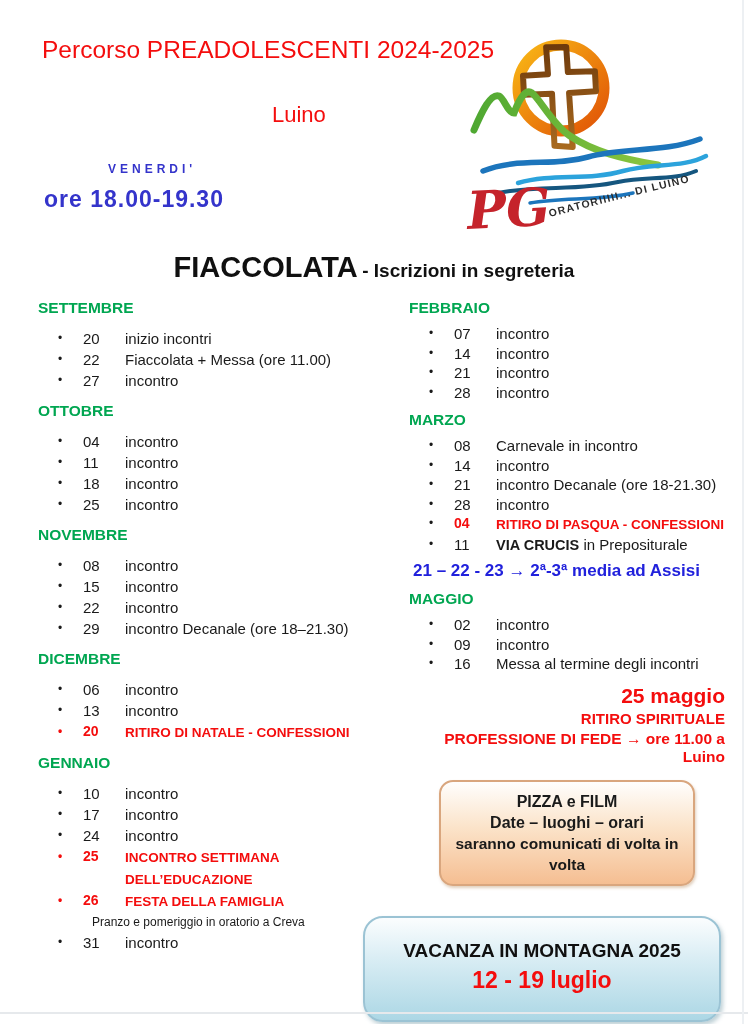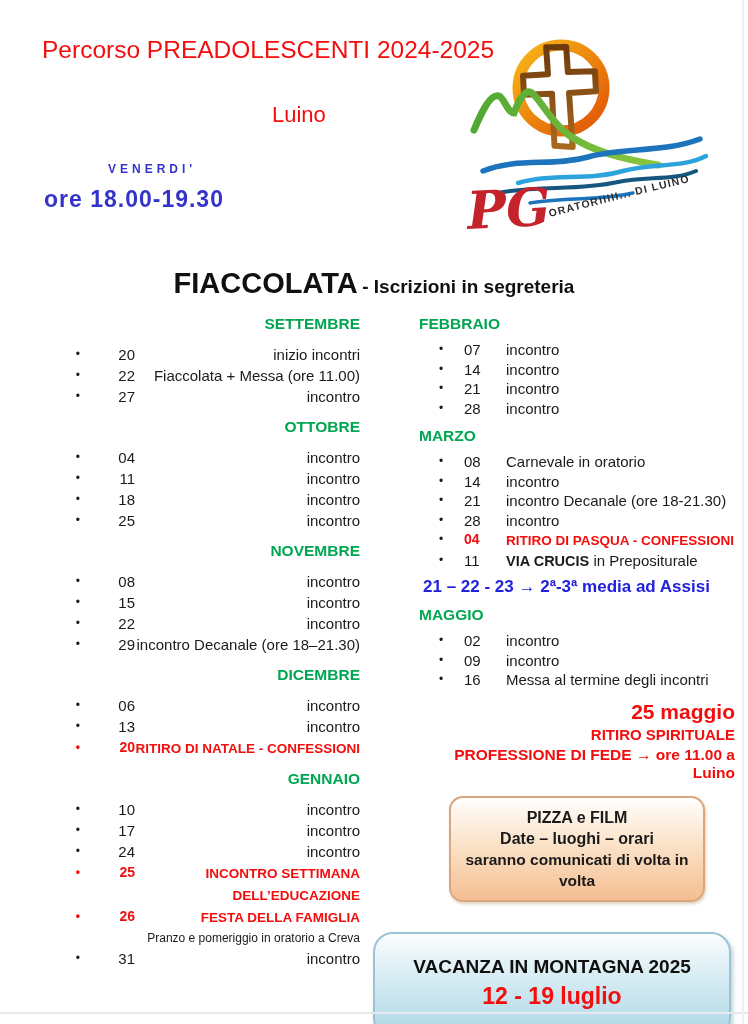--- a/index.html
+++ b/index.html
@@ -20,27 +20,27 @@
 
   
   .header{position:relative;height:246px;}
   .title{position:absolute;left:42px;top:36px;font-size:24.5px;font-weight:normal;color:var(--red);white-space:nowrap;}
   .location{position:absolute;left:272px;top:102px;font-size:22px;font-weight:normal;color:var(--red);}
   .day{position:absolute;left:108px;top:162px;font-size:12px;font-weight:bold;color:var(--blue-header);letter-spacing:4px;}
   .time{position:absolute;left:44px;top:186px;font-size:23px;font-weight:600;color:var(--blue-header);letter-spacing:1px;}
   .logo{position:absolute;left:458px;top:33px;width:265px;height:205px;}
 
   
-  .heading{text-align:center;margin-top:18px;line-height:38px;}
+  .heading{text-align:center;margin-top:2px;line-height:38px;}
   .heading-main{font-size:29px;font-weight:bold;color:#101010;}
   .heading-sub{font-size:19px;font-weight:bold;color:#101010;}
 
   
   .main{display:flex;align-items:flex-start;margin-top:8px;}
-  .col-left{width:312px;margin-left:48px;text-align:right;}
+  .col-left{width:312px;margin-left:38px;}
   .col-right{width:362px;margin-left:13px;}
   .right-inner{padding-left:46px;}
 
   .month-name{color:var(--green);font-weight:bold;font-size:15.5px;margin:9px 0 7px;}
   .col-left .month-name{margin:11px 0 11px;}
   .cal-month:first-child .month-name{margin-top:0;}
 
   .cal-item{display:flex;align-items:flex-start;line-height:21px;font-size:15px;}
   .col-right .cal-item{line-height:19.5px;}
   .bullet{margin-left:20px;width:12px;font-size:12px;flex:none;}
@@ -279,21 +279,21 @@
               <span class="bullet">•</span>
               <span class="date">28</span>
               <span class="etext"><span>incontro</span></span>
             </div>
           </div>
           <div class="cal-month">
             <div class="month-name">MARZO</div>
             <div class="cal-item">
               <span class="bullet">•</span>
               <span class="date">08</span>
-              <span class="etext"><span>Carnevale in oratorio</span></span>
+              <span class="etext"><span>Carnevale in incontro</span></span>
             </div>
             <div class="cal-item">
               <span class="bullet">•</span>
               <span class="date">14</span>
               <span class="etext"><span>incontro</span></span>
             </div>
             <div class="cal-item">
               <span class="bullet">•</span>
               <span class="date">21</span>
               <span class="etext"><span>incontro Decanale (ore 18-21.30)</span></span>

